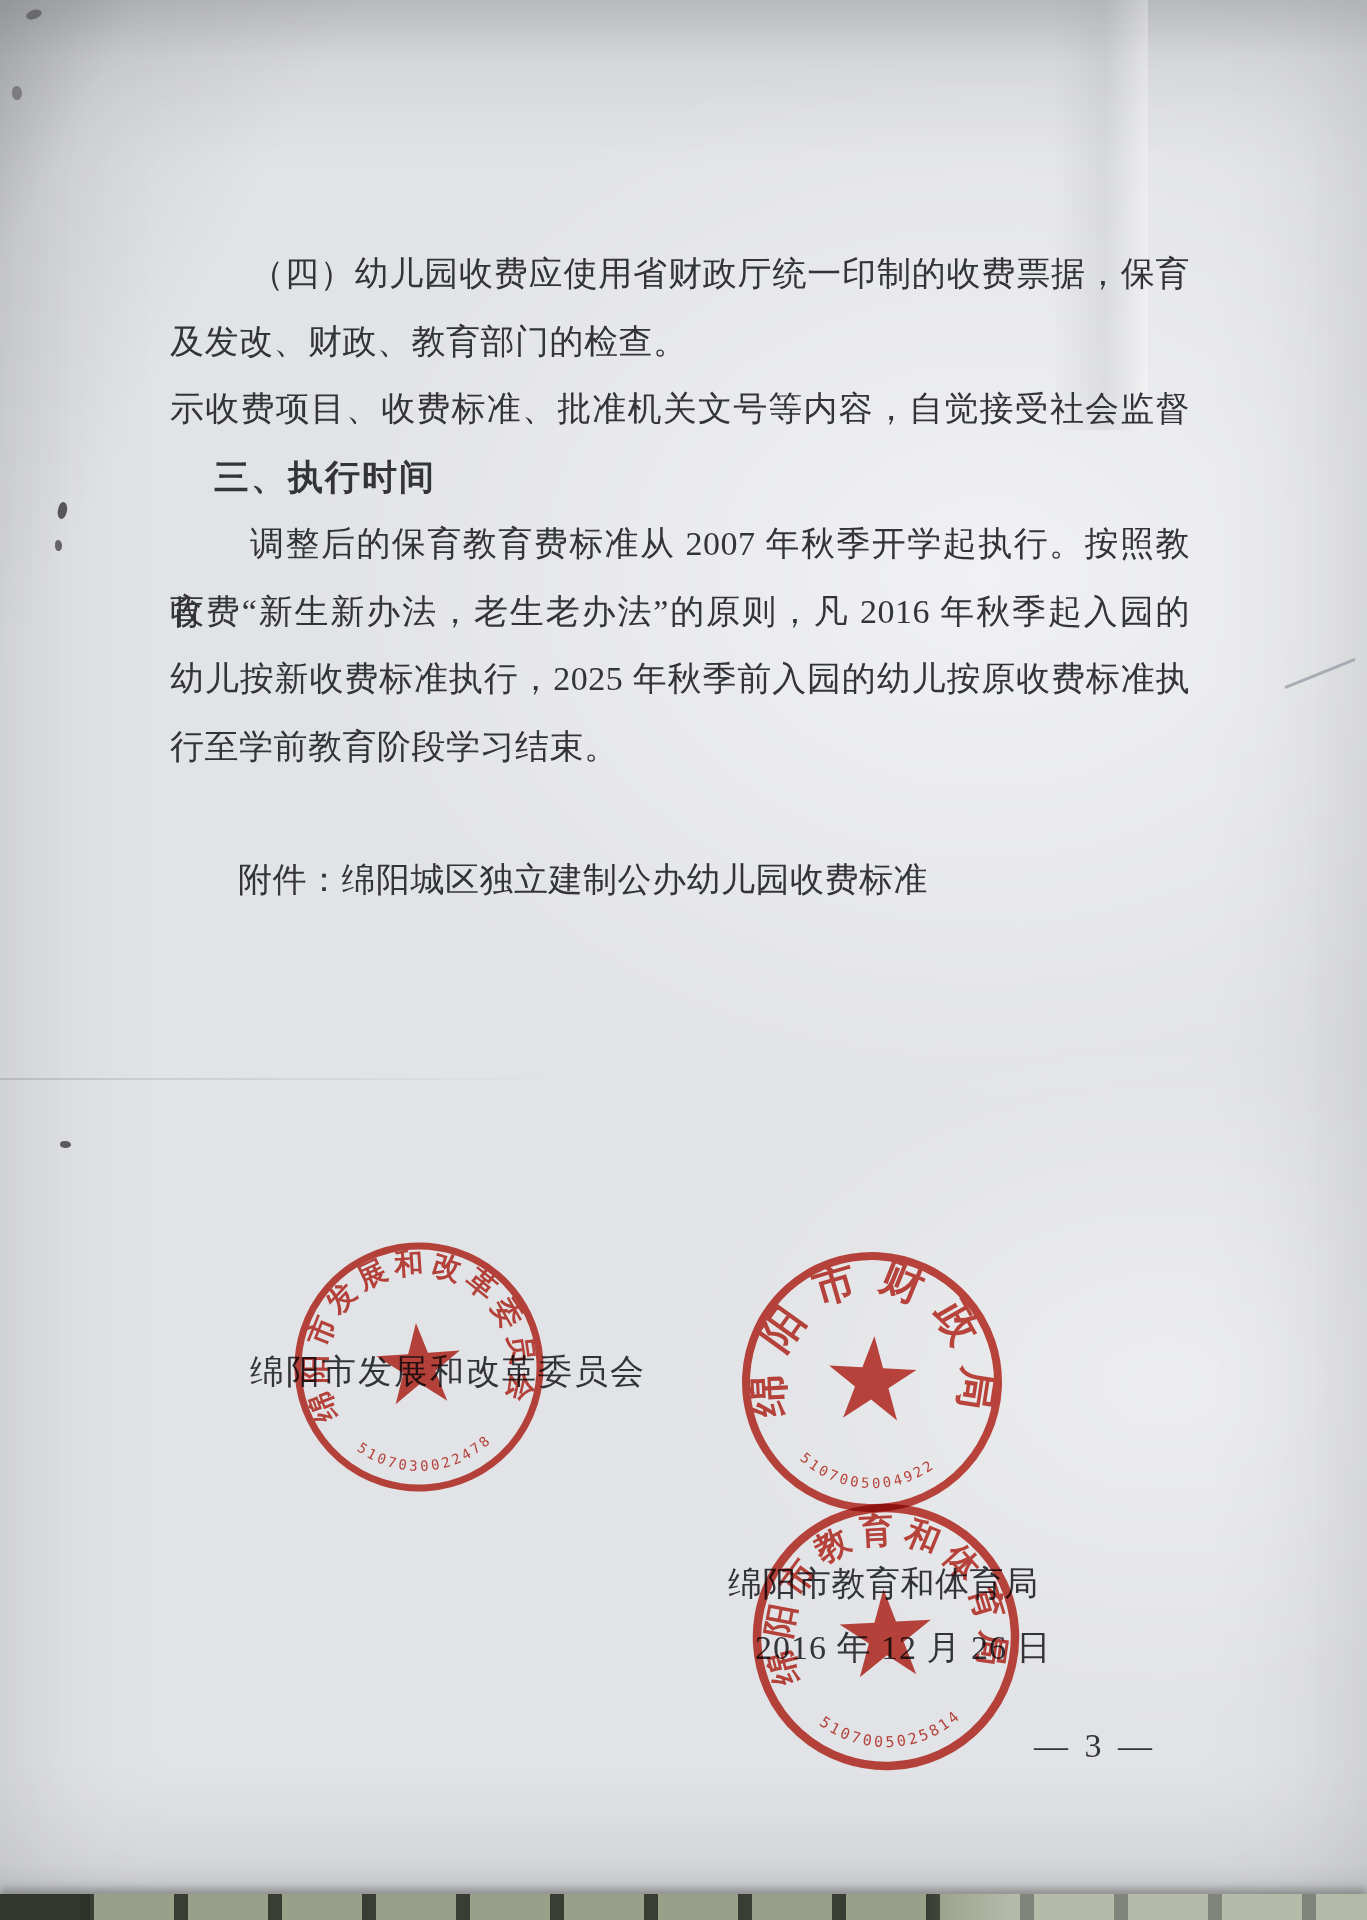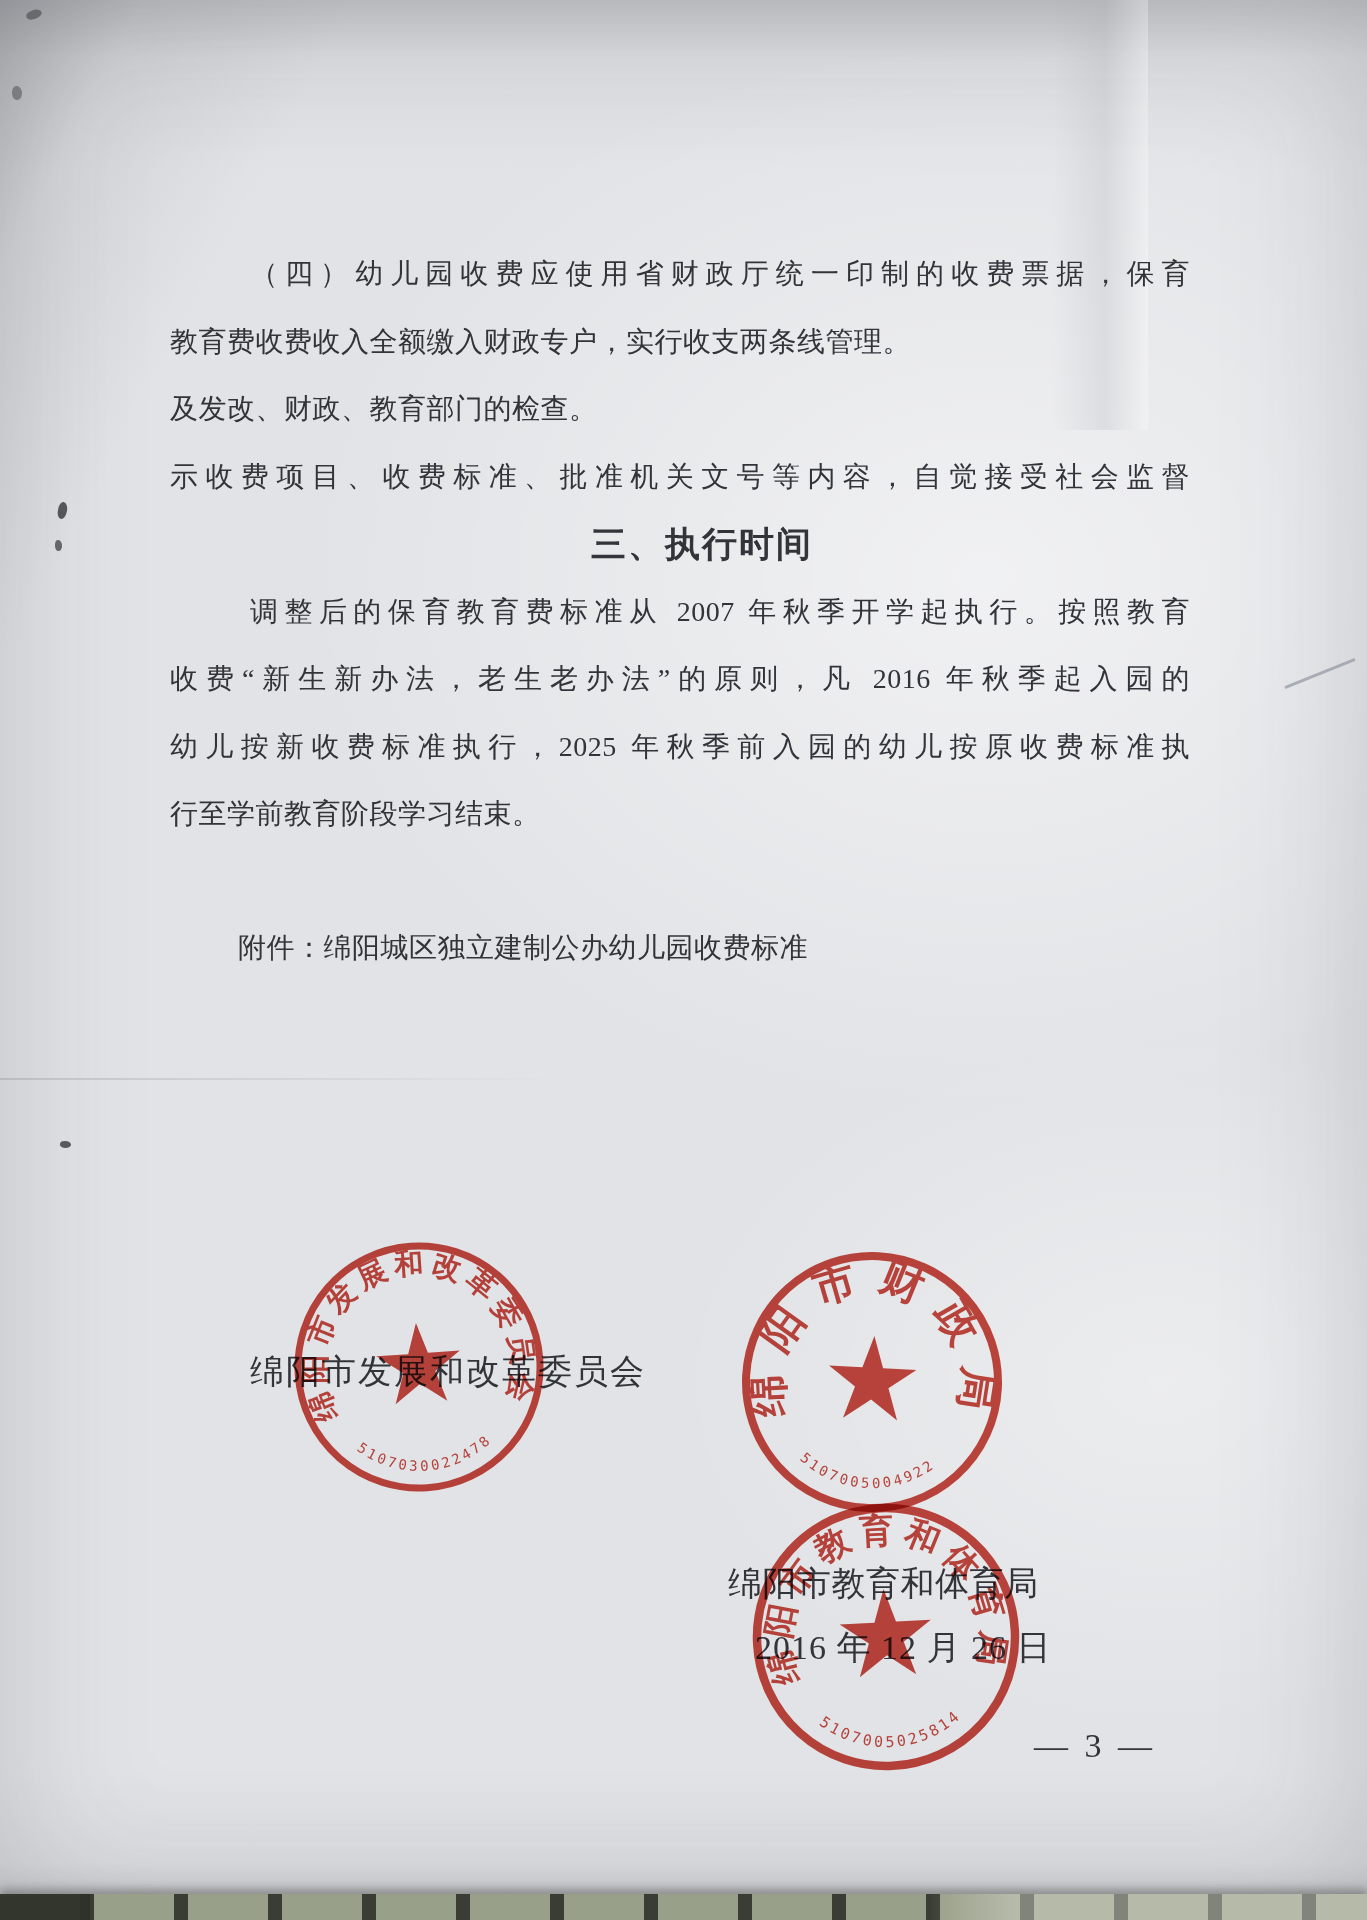--- a/index.html
+++ b/index.html
@@ -10,28 +10,28 @@
       radial-gradient(ellipse 950px 750px at 72% 30%, rgba(255,255,255,.50), rgba(255,255,255,0) 72%),
       radial-gradient(ellipse 700px 500px at 85% 72%, rgba(255,255,255,.35), rgba(255,255,255,0) 70%),
       linear-gradient(118deg, rgba(105,107,113,.40) 0%, rgba(150,152,158,.20) 6%, rgba(200,201,205,0) 15%),
       linear-gradient(180deg, rgba(130,132,138,.30) 0%, rgba(170,172,176,.12) 3%, rgba(210,210,214,0) 9%),
       linear-gradient(0deg, rgba(110,112,116,.28) 0%, rgba(160,162,166,.10) 3%, rgba(200,200,204,0) 8%),
       #e2e3e6;
     box-shadow: inset 0 0 140px rgba(88,90,96,.25);
   }
   .doc-body{position:absolute;left:170px;top:240px;width:1020px;color:var(--ink,#33343a);z-index:2;}
   .tline{
-    height:67.5px;line-height:67.5px;font-size:28px;white-space:nowrap;
+    height:67.5px;line-height:67.5px;font-size:34px;white-space:nowrap;
     letter-spacing:0.5px;
   }
   .tline.full{white-space:normal;text-align:justify;text-align-last:justify;}
   .tline.ind{text-indent:80px;}
   .para.heading .tline{
     font-family:"Liberation Sans","DejaVu Sans",sans-serif;font-weight:bold;
-    font-size:35px;text-indent:44px;letter-spacing:2px;text-align:center;
+    font-size:35px;text-indent:44px;letter-spacing:2px;
   }
   .para.attachment{margin-top:66px;}
   .para.attachment .tline{text-indent:68px;}
   .sigline{position:absolute;color:var(--ink,#33343a);font-size:34px;line-height:48px;white-space:nowrap;z-index:2;}
   .sig-issuer{left:250px;top:1348px;letter-spacing:2px;}
   .sig-org{left:728px;top:1560px;letter-spacing:0.5px;}
   .sig-date{left:755px;top:1624px;letter-spacing:1px;}
   .page-num{left:1034px;top:1722px;letter-spacing:4px;}
   
   .seal{position:absolute;z-index:5;mix-blend-mode:multiply;opacity:.9;}
@@ -67,21 +67,20 @@
 
   <div class="speck" style="left:26px;top:10px;width:16px;height:9px;background:#6a6a6e;transform:rotate(-20deg);"></div>
   <div class="speck" style="left:12px;top:86px;width:10px;height:14px;background:#7c7c80;"></div>
   <div class="speck" style="left:58px;top:502px;width:9px;height:17px;background:#55555a;transform:rotate(12deg);"></div>
   <div class="speck" style="left:55px;top:540px;width:7px;height:11px;background:#66666a;"></div>
   <div class="speck" style="left:60px;top:1141px;width:11px;height:7px;background:#5a5a5e;"></div>
 
   <div class="doc-body">
       <div class="para body">
         <div class="tline ind full">（四）幼儿园收费应使用省财政厅统一印制的收费票据，保育</div>
-        <div class="tline">教育费收费收入全额缴入财政专户，实行收支两条线管理。</div>
       </div>
       <div class="para body">
         <div class="tline">及发改、财政、教育部门的检查。</div>
         <div class="tline full">示收费项目、收费标准、批准机关文号等内容，自觉接受社会监督</div>
       </div>
       <div class="para heading">
         <div class="tline ind">三、执行时间</div>
       </div>
       <div class="para body">
         <div class="tline ind full">调整后的保育教育费标准从 2007 年秋季开学起执行。按照教育</div>

